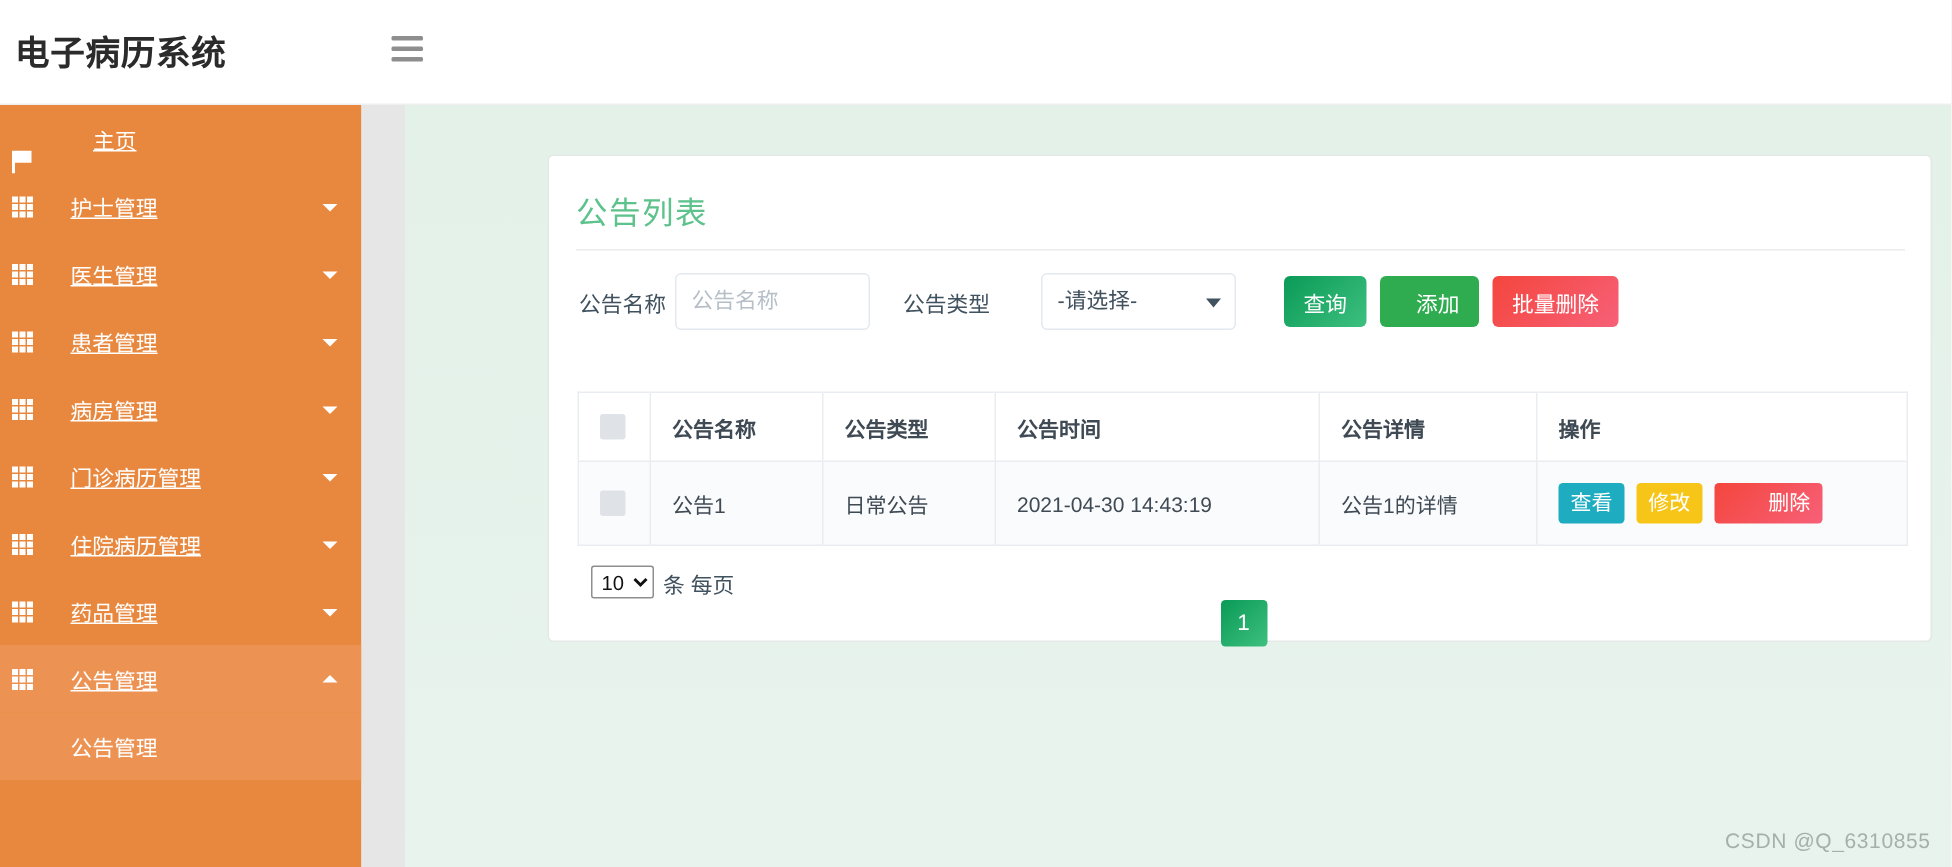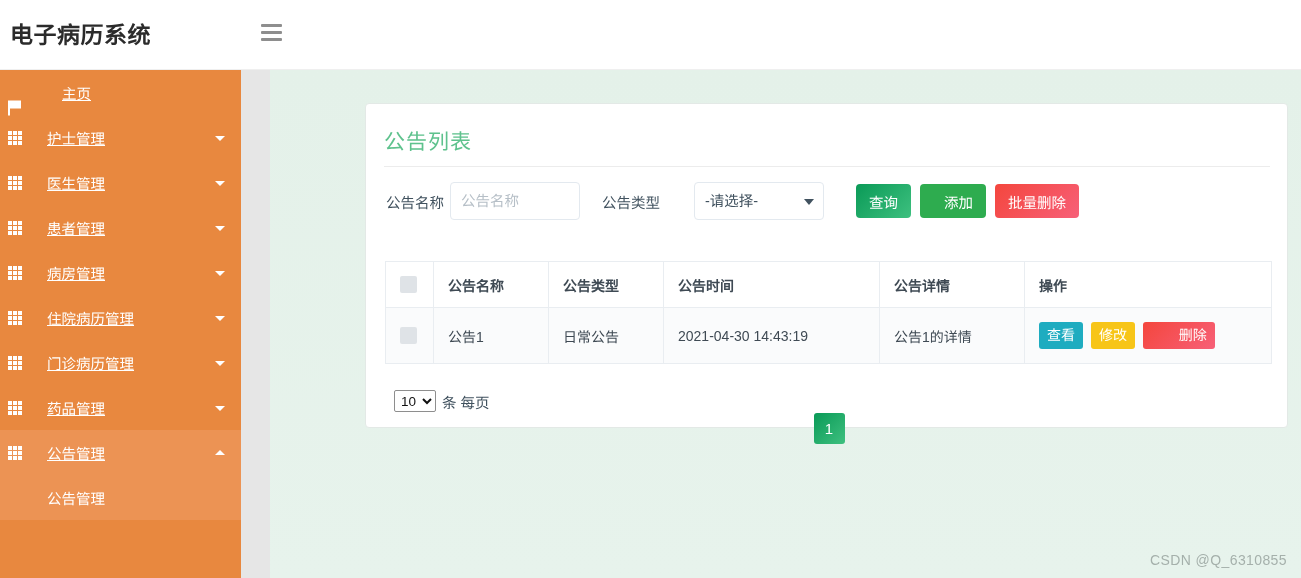--- a/index.html
+++ b/index.html
@@ -174,21 +174,21 @@
   .mini {
     display: inline-block; height: 27px; line-height: 27px;
     border-radius: 3px; color: #ffffff; font-size: 14px;
     padding: 0 8px; margin-right: 4px; cursor: pointer;
   }
   .mini-view { background: #1eacc0; }
   .mini-edit { background: #f7c518; }
   .mini-del { background: linear-gradient(135deg,#f4463d 0%,#f76078 100%); padding-left: 36px; }
 
   
-  .pager { position: absolute; left: 28px; top: 286px; display: flex; align-items: center; }
+  .pager { position: absolute; left: 28px; top: 273px; display: flex; align-items: center; }
   .pg-sel {
     height: 22px; font-size: 13.5px; color: #111;
     border: 1px solid #8e8e8e; border-radius: 2px;
     background: #ffffff; padding: 0 2px;
     font-family: "Liberation Sans", "DejaVu Sans", sans-serif;
   }
   .pg-text { margin-left: 6px; font-size: 14.5px; color: #41525f; }
   .pg-num {
     position: absolute; right: -355px; top: 23px;
     width: 31px; height: 31px; border-radius: 3px;
@@ -294,37 +294,37 @@
           <i></i>
           <i></i>
           <i></i>
           <i></i>
           <i></i>
           <i></i>
           <i></i>
           <i></i>
           <i></i>
         </span>
+      <span class="nav-label">门诊病历管理</span>
+      <span class="caret down"></span>
+    </div>
+
+    <div class="nav-item">
+      <span class="nav-ico grid-ico">
+          <i></i>
+          <i></i>
+          <i></i>
+          <i></i>
+          <i></i>
+          <i></i>
+          <i></i>
+          <i></i>
+          <i></i>
+        </span>
       <span class="nav-label">住院病历管理</span>
-      <span class="caret down"></span>
-    </div>
-
-    <div class="nav-item">
-      <span class="nav-ico grid-ico">
-          <i></i>
-          <i></i>
-          <i></i>
-          <i></i>
-          <i></i>
-          <i></i>
-          <i></i>
-          <i></i>
-          <i></i>
-        </span>
-      <span class="nav-label">门诊病历管理</span>
       <span class="caret down"></span>
     </div>
 
     <div class="nav-item">
       <span class="nav-ico grid-ico">
           <i></i>
           <i></i>
           <i></i>
           <i></i>
           <i></i>

